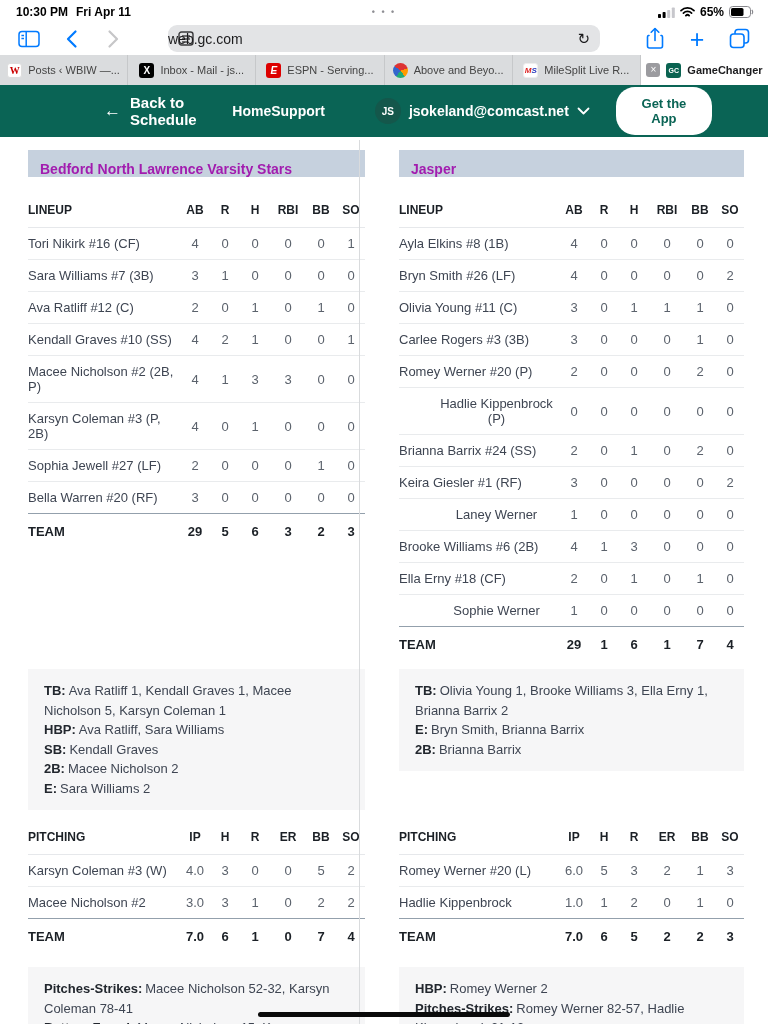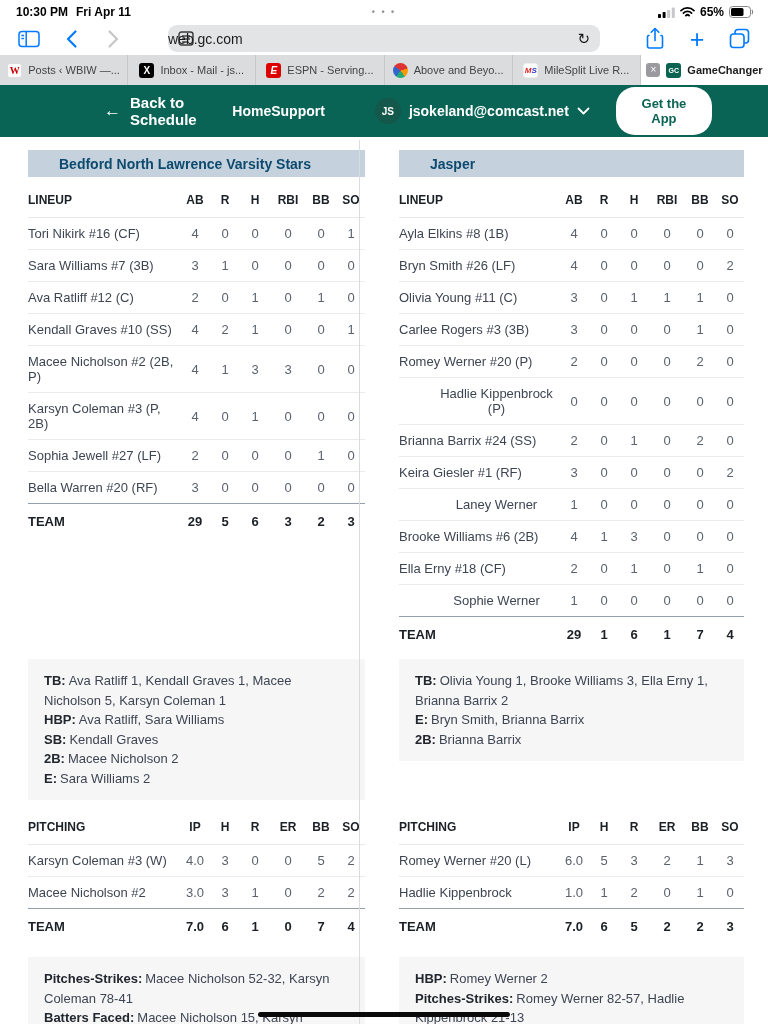--- a/index.html
+++ b/index.html
@@ -51,23 +51,23 @@
     align-items:center; justify-content:center; font-size:10px; font-weight:700;margin-left:20px; }
   .nav-email { font-size:14px; font-weight:600; }
   .cta-btn { margin-left:26px; background:#fff; color:#0a6455; font-size:13px; font-weight:700;
     padding:9px 17px; border-radius:19px; border:none; cursor:pointer; }
 
   
   .content { position:relative; padding:13px 24px 0 28px; display:grid;
     grid-template-columns:337px 345px; column-gap:34px; align-items:start; height:887px; overflow:hidden; }
   .content::before { content:""; position:absolute; left:359px; top:3px; bottom:0;
     width:1px; background:#d9dbdd; }
-  .team-bar { background:#c6d1de; height:27px; display:flex; align-items:center;
-    padding:0 31px; font-size:14px; font-weight:700; color:#0c4a6e; }
-  table.stats { width:100%; border-collapse:collapse; margin-top:12px; }
+  .team-bar { background:#c6d1de; height:27px; display:flex; align-items:flex-end;
+    padding:0 12px; font-size:14px; font-weight:700; color:#a21caf; }
+  table.stats { width:100%; border-collapse:collapse; margin-top:22px; }
   table.stats.pitching { margin-top:16px; }
   th { text-align:left; font-size:12px; font-weight:700; color:#1b2026; padding:4px 0 10px; }
   th.num, td.num { width:30px; text-align:center; padding-left:2px; }
   th.rbi, td.rbi { width:36px; }
   thead tr { border-bottom:1px solid #e6e8eb; }
   tbody tr { border-bottom:1px solid #e9ebed; }
   tbody tr:last-child { border-bottom:none; }
   tbody td { padding:8px 0; font-size:13px; color:#3e4552; }
   tbody td.num { color:#5b626c; }
   td.name-col.indent { padding-left:36px;text-align:center; }

